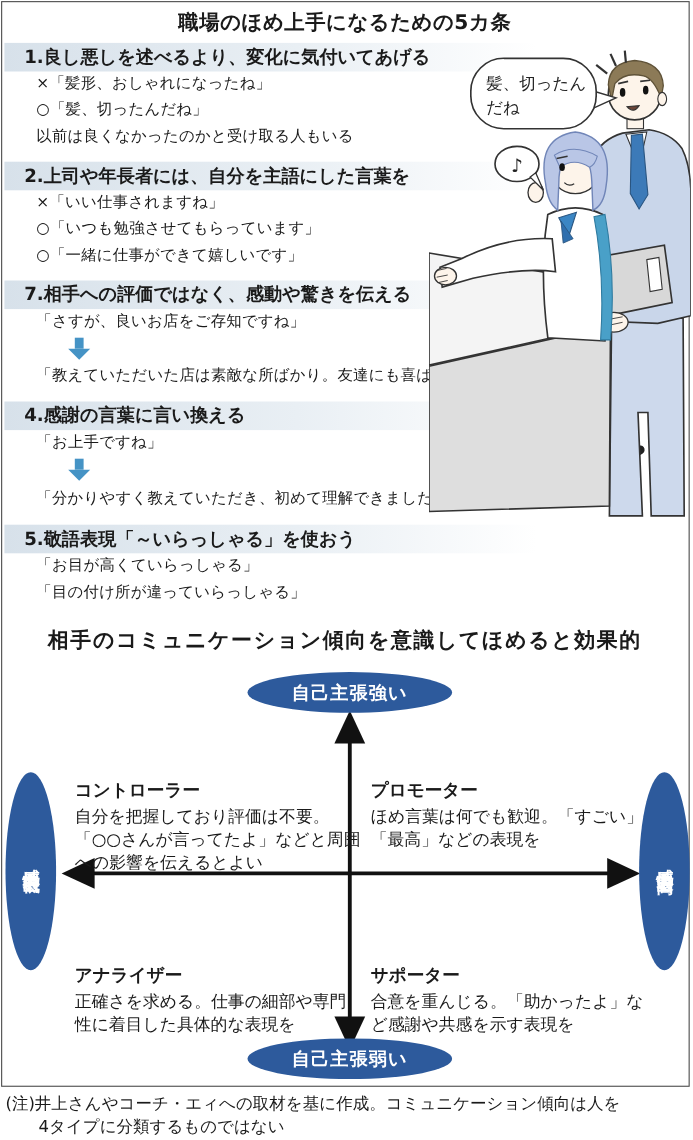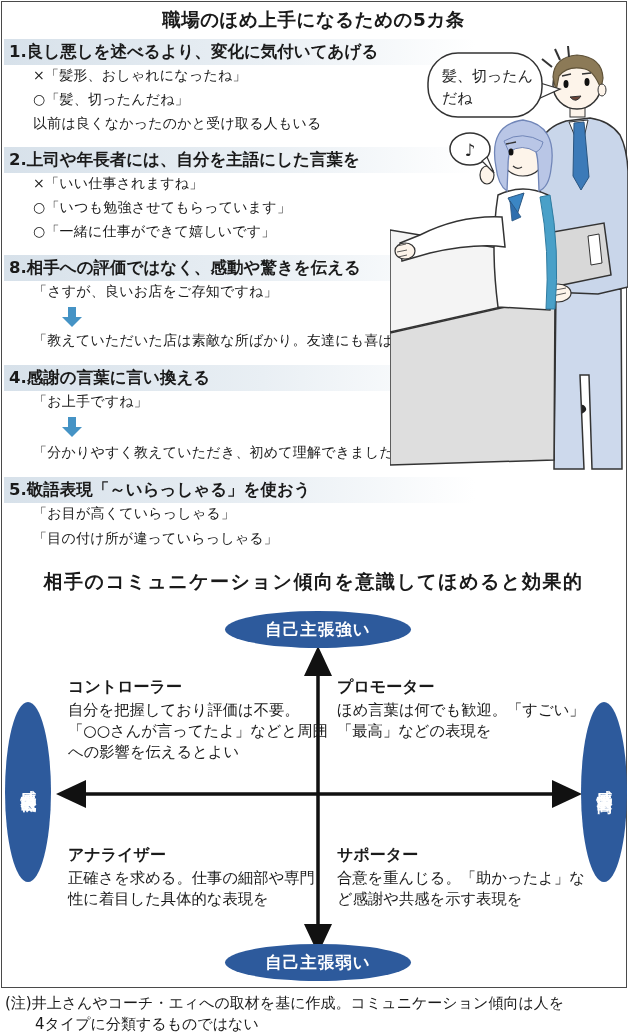--- a/index.html
+++ b/index.html
@@ -2,35 +2,35 @@
 <html><head>
 <meta charset="utf-8">
 <style>
   html,body{margin:0;padding:0;background:#fff;}
   .page{position:relative;width:630px;height:1036px;background:#fff;overflow:hidden;
         font-family:"DejaVu Sans","Liberation Sans",sans-serif;color:#1a1a1a;}
   .frame{position:absolute;left:1px;top:1px;width:624px;height:985px;border:1.5px solid #4a4a4a;}
   .main-title{position:absolute;top:7px;left:0;width:627px;text-align:center;
               font-size:18.5px;font-weight:bold;letter-spacing:0.5px;}
   .sec-head{position:absolute;left:4px;width:466px;height:26px;line-height:26px;
-            padding-left:5px;font-size:16.5px;font-weight:bold;
+            padding-left:18px;font-size:16.5px;font-weight:bold;
             background:linear-gradient(90deg,#d7e1ea 0%,#e9eff4 55%,#ffffff 100%);}
   .bline{position:absolute;left:33px;font-size:14px;letter-spacing:0.2px;white-space:nowrap;}
   .barrow{position:absolute;left:62px;width:20px;height:20px;}
   .barrow::before{content:"";position:absolute;left:6px;top:0;width:8px;height:10px;background:#4593c5;}
   .barrow::after{content:"";position:absolute;left:0;top:10px;width:0;height:0;
                  border-left:10px solid transparent;border-right:10px solid transparent;
                  border-top:10px solid #4593c5;}
   .diagram-title{position:absolute;top:569px;left:0;width:627px;text-align:center;
                  font-size:19px;font-weight:bold;letter-spacing:1.5px;}
   .ellipse{position:absolute;background:#2d5a9c;color:#fff;font-weight:bold;border-radius:50%;
            display:flex;align-items:center;justify-content:center;font-size:16.5px;letter-spacing:1px;text-align:right;}
   .ellipse.vert{writing-mode:vertical-rl;font-size:15.5px;letter-spacing:2px;}
   .axes{position:absolute;left:0;top:600px;}
-  .quad{position:absolute;}
+  .quad{position:absolute;margin-top:32px;}
   .quad .qname{font-size:16px;font-weight:bold;margin-bottom:2px;}
   .quad .qdesc{font-size:15.3px;line-height:21px;}
   .note{position:absolute;top:993px;left:5px;width:620px;font-size:15px;line-height:21px;}
   .note .l2{padding-left:30px;}
   .illust{position:absolute;left:390px;top:45px;width:238px;height:430px;}
   .illust text{font-family:"DejaVu Sans","Liberation Sans",sans-serif;}
 </style>
 </head>
 <body>
 
@@ -42,21 +42,21 @@
   <div class="sec-head" style="top:39px;">1.良し悪しを述べるより、変化に気付いてあげる</div>
   <div class="bline" style="top:67px;">×「髪形、おしゃれになったね」</div>
   <div class="bline" style="top:91px;">○「髪、切ったんだね」</div>
   <div class="bline" style="top:115px;">以前は良くなかったのかと受け取る人もいる</div>
 
   <div class="sec-head" style="top:147px;">2.上司や年長者には、自分を主語にした言葉を</div>
   <div class="bline" style="top:175px;">×「いい仕事されますね」</div>
   <div class="bline" style="top:199px;">○「いつも勉強させてもらっています」</div>
   <div class="bline" style="top:223px;">○「一緒に仕事ができて嬉しいです」</div>
 
-  <div class="sec-head" style="top:255px;">8.相手への評価ではなく、感動や驚きを伝える</div>
+  <div class="sec-head" style="top:255px;">7.相手への評価ではなく、感動や驚きを伝える</div>
   <div class="bline" style="top:283px;">「さすが、良いお店をご存知ですね」</div>
   <div class="barrow" style="top:307px;"></div>
   <div class="bline" style="top:332px;">「教えていただいた店は素敵な所ばかり。友達にも喜ばれます」</div>
 
   <div class="sec-head" style="top:365px;">4.感謝の言葉に言い換える</div>
   <div class="bline" style="top:393px;">「お上手ですね」</div>
   <div class="barrow" style="top:417px;"></div>
   <div class="bline" style="top:444px;">「分かりやすく教えていただき、初めて理解できました」</div>
 
   <div class="sec-head" style="top:477px;">5.敬語表現「～いらっしゃる」を使おう</div>

